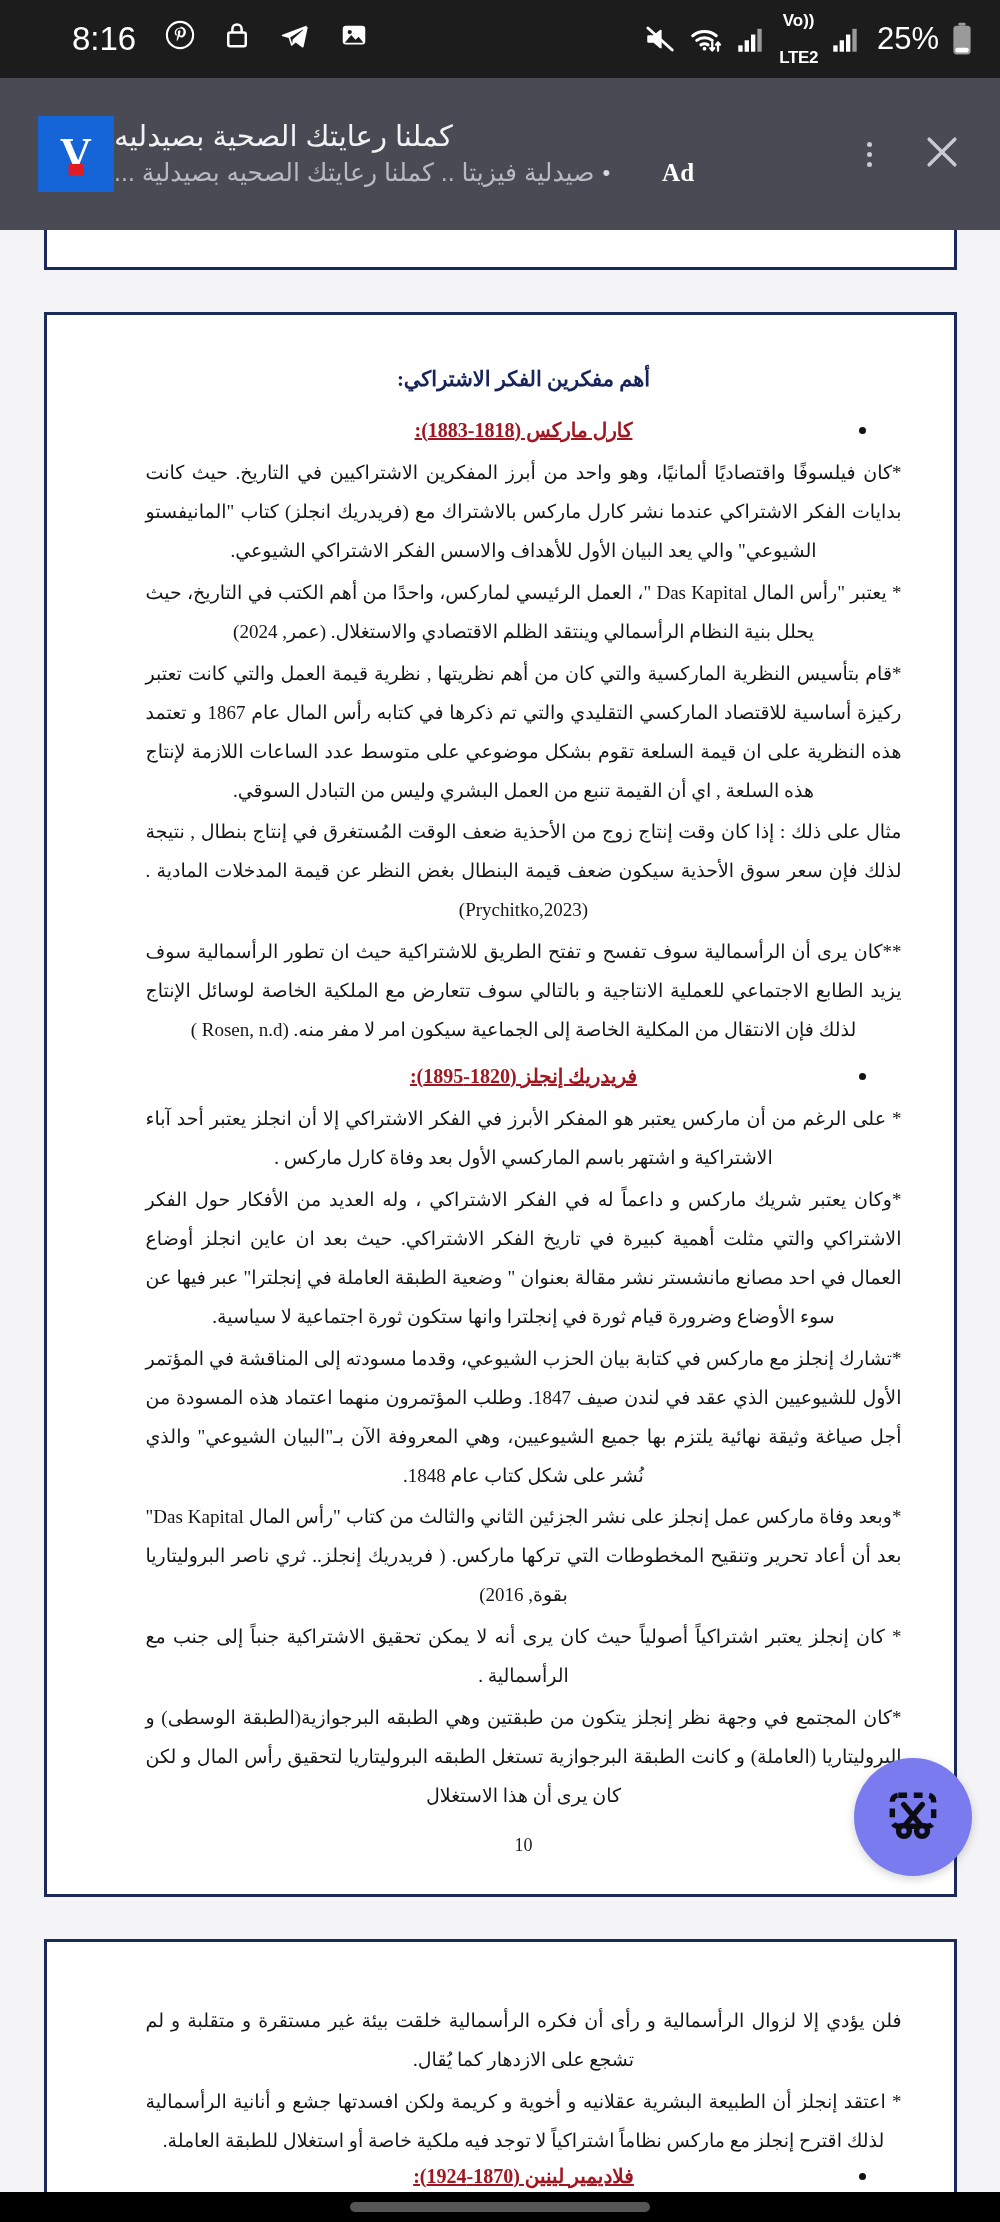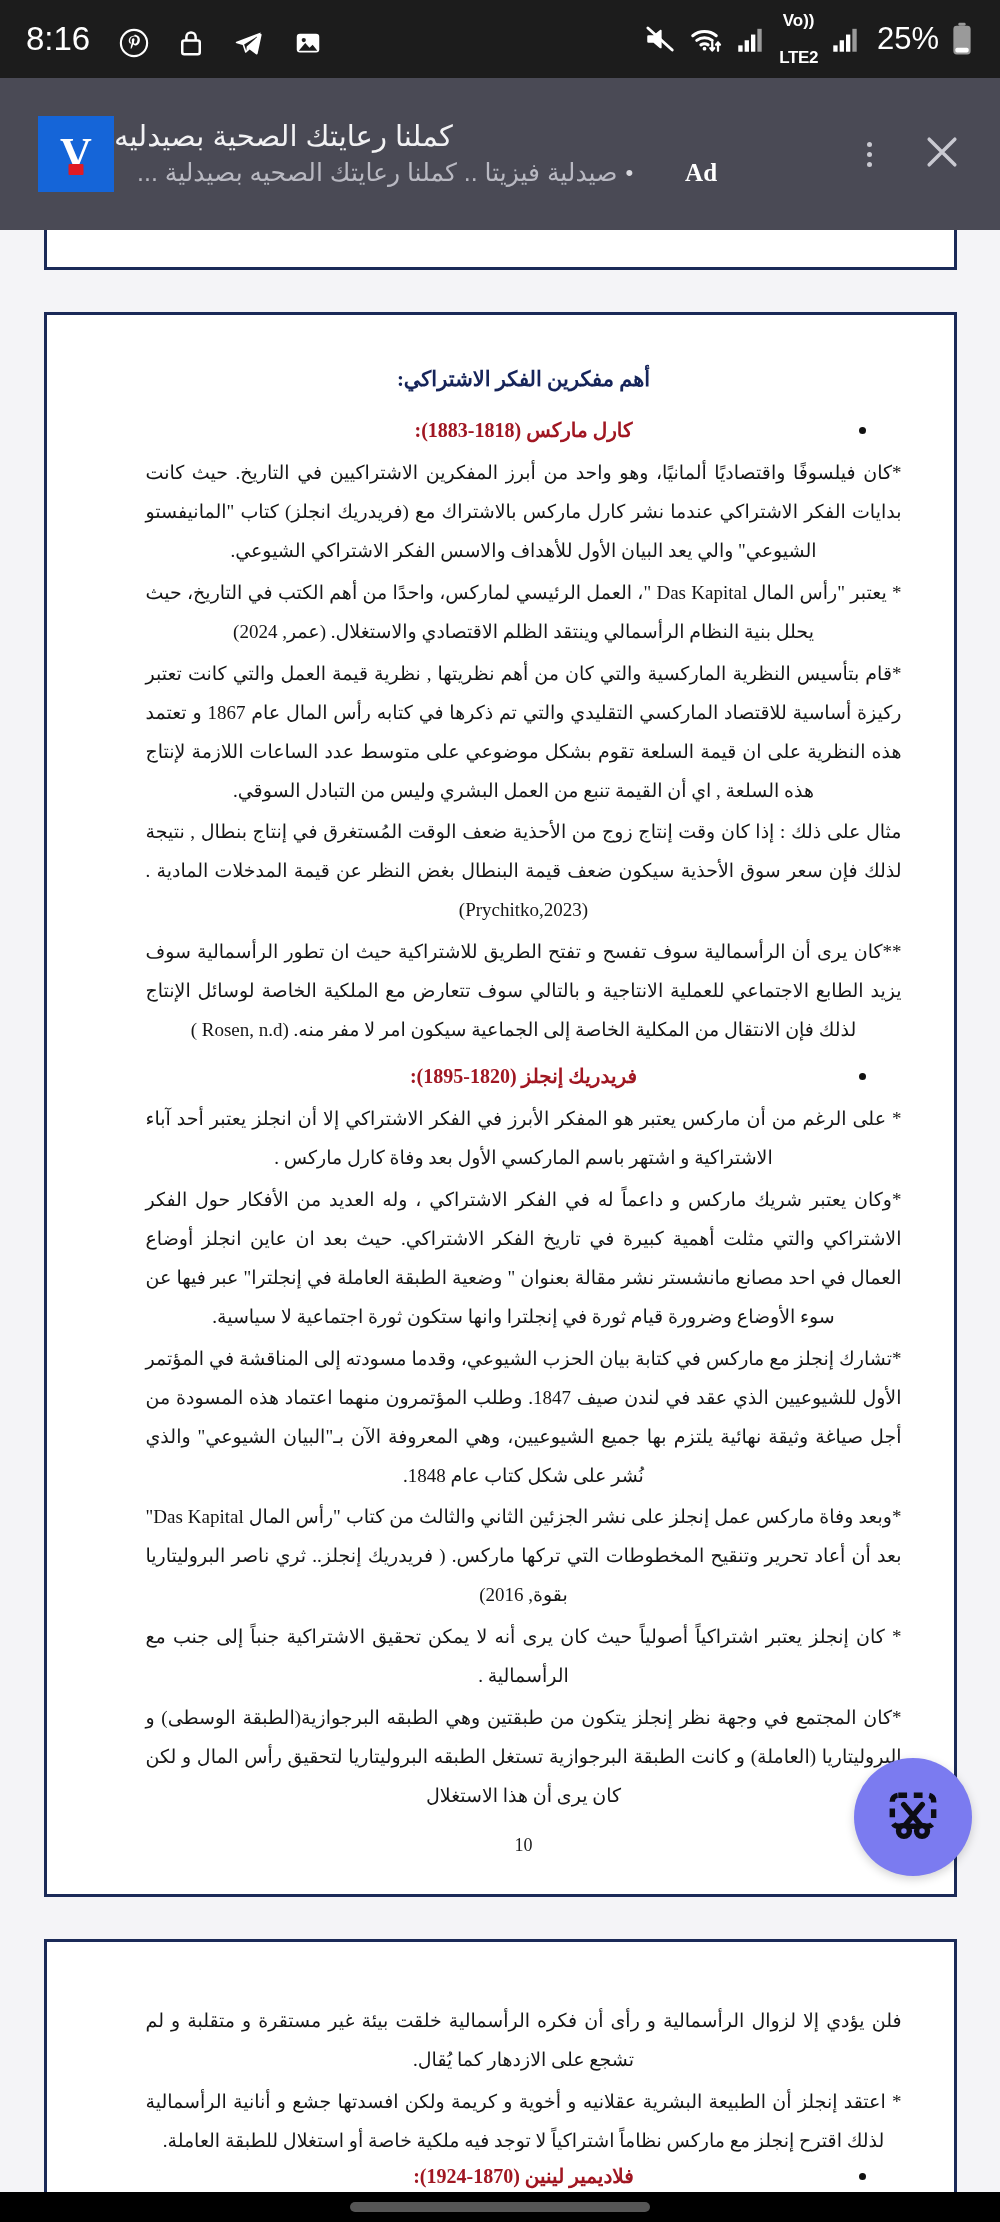--- a/index.html
+++ b/index.html
@@ -24,21 +24,21 @@
     top: 0; left: 0;
     width: 1000px;
     height: 78px;
     background: #1c1c1c;
     display: flex;
     align-items: center;
     justify-content: space-between;
     padding: 0 26px 0 26px;
     color: #ffffff;
   }
-  .sb-left { display: flex; align-items: flex-end; gap: 29px; }
+  .sb-left { display: flex; align-items: flex-start; gap: 29px; margin-left: 46px; }
   .sb-right { display: flex; align-items: center; gap: 11px; }
   .sb-time {
     font-size: 33px;
     font-weight: 400;
     letter-spacing: 0px;
     font-family: "Liberation Sans", sans-serif;
     color: #fff;
   }
   .sb-ico { display: inline-flex; align-items: center; }
   .sb-pct {
@@ -125,21 +125,20 @@
     gap: 8px;
     max-width: 100%;
   }
   .ad-sub {
     color: #b9b9c2;
     font-size: 25px;
     white-space: nowrap;
     overflow: hidden;
     text-overflow: ellipsis;
     line-height: 1.1;
-    padding-left: 23px;
   }
   .ad-bullet { color: #d8d8de; font-size: 22px; }
   .ad-badge {
     color: #ffffff;
     font-size: 25px;
     font-weight: 700;
     font-family: "Liberation Serif", serif;
     letter-spacing: 0px;
     margin-left: 44px;
   }
@@ -200,20 +199,21 @@
     right: 36px;
     top: 9px;
     width: 7px; height: 7px;
     background: #111;
     border-radius: 50%;
   }
   .person {
     color: #a01722;
     font-weight: 700;
     font-size: 20px;
+    text-decoration: underline;
     font-family: "Liberation Serif", serif;
     display: inline-block;
   }
   p.ptxt {
     font-family: "Liberation Serif", serif;
     font-size: 19px;
     color: #161616;
     line-height: 2.05;
     text-align: justify;
     text-align-last: center;

